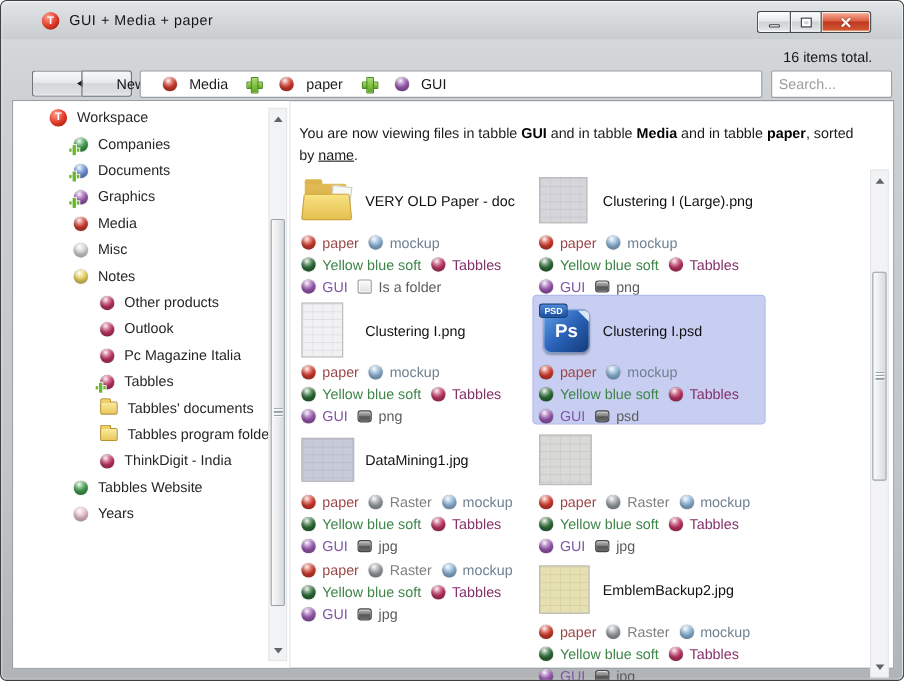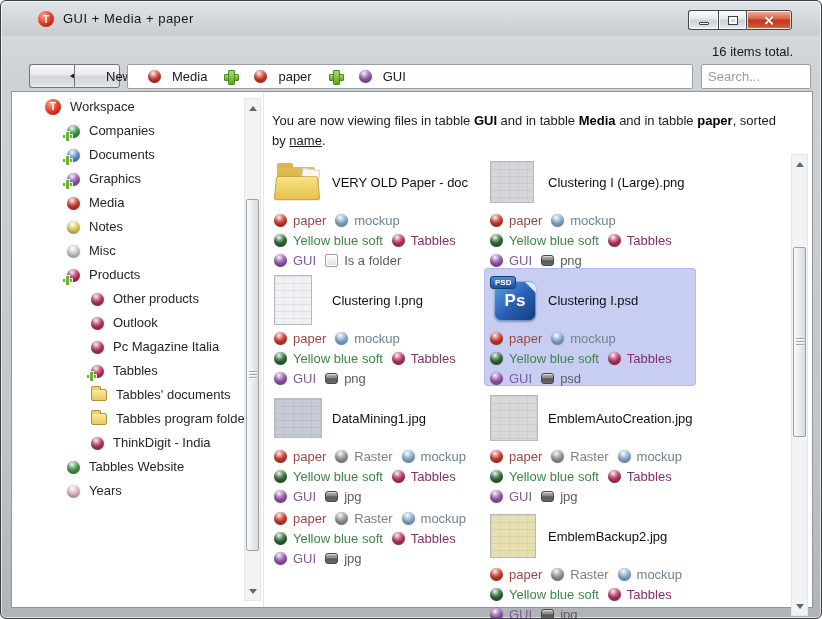--- a/index.html
+++ b/index.html
@@ -205,32 +205,26 @@
             <span class="sphere ticon" style="--c: #9d5bb5;">
               <span class="badge-cross"></span>
             </span>
             <span class="tree-label">Graphics</span>
           </div>
           <div class="tree-row lvl1">
             <span class="sphere ticon" style="--c: #d63c2e;"></span>
             <span class="tree-label">Media</span>
           </div>
           <div class="tree-row lvl1">
+            <span class="sphere ticon" style="--c: #d8d9da;"></span>
+            <span class="tree-label">Misc</span>
+          </div>
+          <div class="tree-row lvl1">
             <span class="sphere ticon" style="--c: #ecd95e;"></span>
             <span class="tree-label">Notes</span>
-          </div>
-          <div class="tree-row lvl1">
-            <span class="sphere ticon" style="--c: #d8d9da;"></span>
-            <span class="tree-label">Misc</span>
-          </div>
-          <div class="tree-row lvl1">
-            <span class="sphere ticon" style="--c: #c23566;">
-              <span class="badge-cross"></span>
-            </span>
-            <span class="tree-label">Products</span>
           </div>
           <div class="tree-row lvl2">
             <span class="sphere ticon" style="--c: #c23566;"></span>
             <span class="tree-label">Other products</span>
           </div>
           <div class="tree-row lvl2">
             <span class="sphere ticon" style="--c: #c23566;"></span>
             <span class="tree-label">Outlook</span>
           </div>
           <div class="tree-row lvl2">
@@ -480,21 +474,20 @@
                 <span class="chip"></span>
                 <span style="color: rgb(92, 92, 92);">jpg</span>
               </span>
             </div>
           </div>
           <div class="card">
             <div class="card-head">
               <div class="thumb-wrap">
                 <div class="thumb-sketch" style="width: 48px; height: 46px; --bg: #d9d9d5;"></div>
               </div>
-              <span class="fname">EmblemAutoCreation.jpg</span>
             </div>
             <div class="tag-row">
               <span class="tag">
                 <span class="sphere" style="--c: #d63c2e;"></span>
                 <span style="color: rgb(156, 71, 71);">paper</span>
               </span>
               <span class="tag">
                 <span class="sphere" style="--c: #9aa0a4;"></span>
                 <span style="color: rgb(125, 127, 129);">Raster</span>
               </span>

